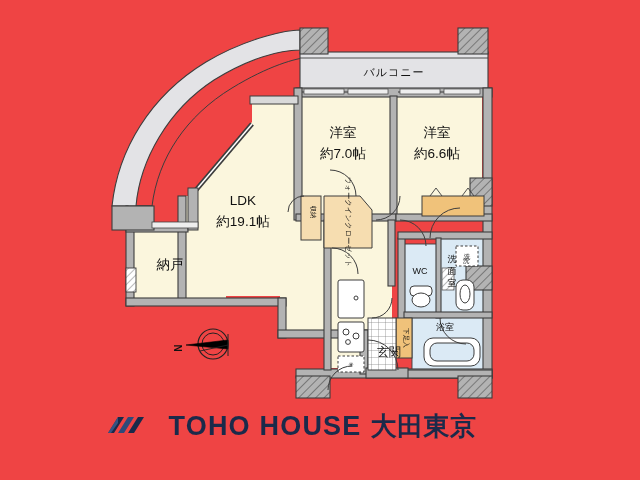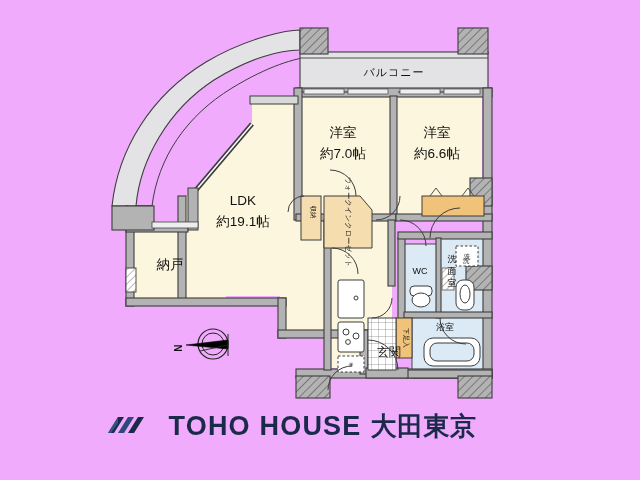--- a/index.html
+++ b/index.html
@@ -2,21 +2,21 @@
 <html><head>
 <meta charset="utf-8">
 <title>Floor Plan</title>
 <style>
   html,body{margin:0;padding:0;background:#ffffff;}
   body{
     width:640px;height:480px;overflow:hidden;
     font-family:"Liberation Sans","DejaVu Sans",sans-serif;
     color:#1a1a1a;
   }
-  #stage{position:relative;width:640px;height:480px;background:#f0abfc;}
+  #stage{position:relative;width:640px;height:480px;background:#ef4444;}
   #plan-svg{position:absolute;left:0;top:0;width:640px;height:480px;}
   .logo-wrap{
     position:absolute;left:0;top:398px;width:583px;height:56px;
     display:flex;align-items:center;justify-content:center;gap:20px;
   }
   .logo-mark{width:42px;height:30px;flex:0 0 auto;}
   .logo-text{
     font-size:27px;font-weight:bold;letter-spacing:1.2px;
     color:#1b2a4a;white-space:nowrap;
     font-family:"Liberation Sans","DejaVu Sans",sans-serif;

